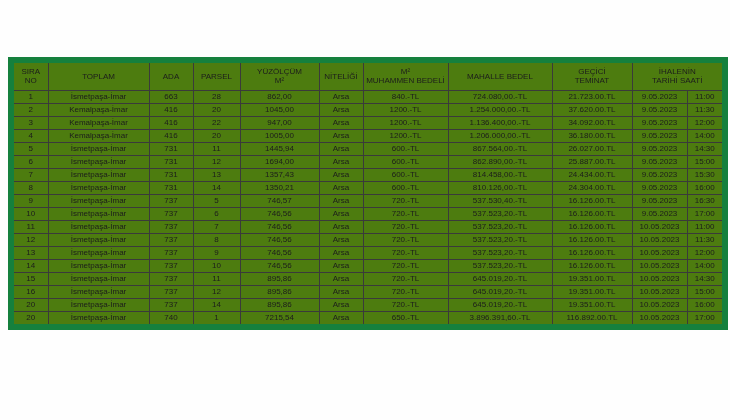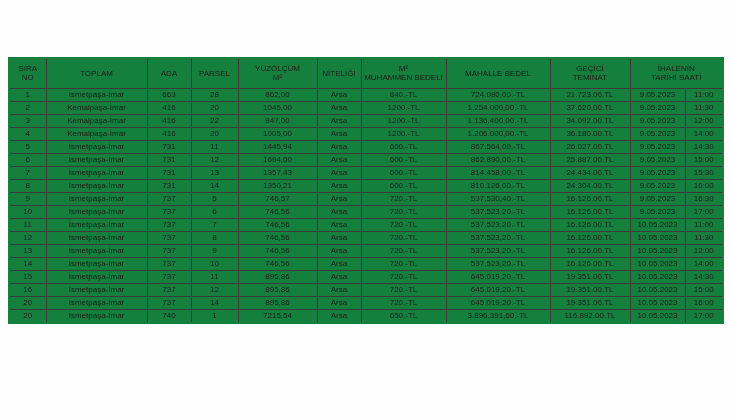--- a/index.html
+++ b/index.html
@@ -13,22 +13,22 @@
     position: relative;
     width: 730px; height: 420px;
     background: #fefefe;
   }
   table.auction {
     position: absolute;
     left: 8px; top: 57px;
     width: 714px;
     border-collapse: collapse;
     table-layout: fixed;
-    background: #15803d;
-    border: 2px solid #15803d;
+    background: #4d7c0f;
+    border: 6px solid #15803d;
   }
   table.auction th, table.auction td {
     border: 1px solid #3a3a3a;
     text-align: center;
     vertical-align: middle;
     color: #1c1c1c;
     overflow: hidden;
     white-space: nowrap;
   }
   table.auction th {

